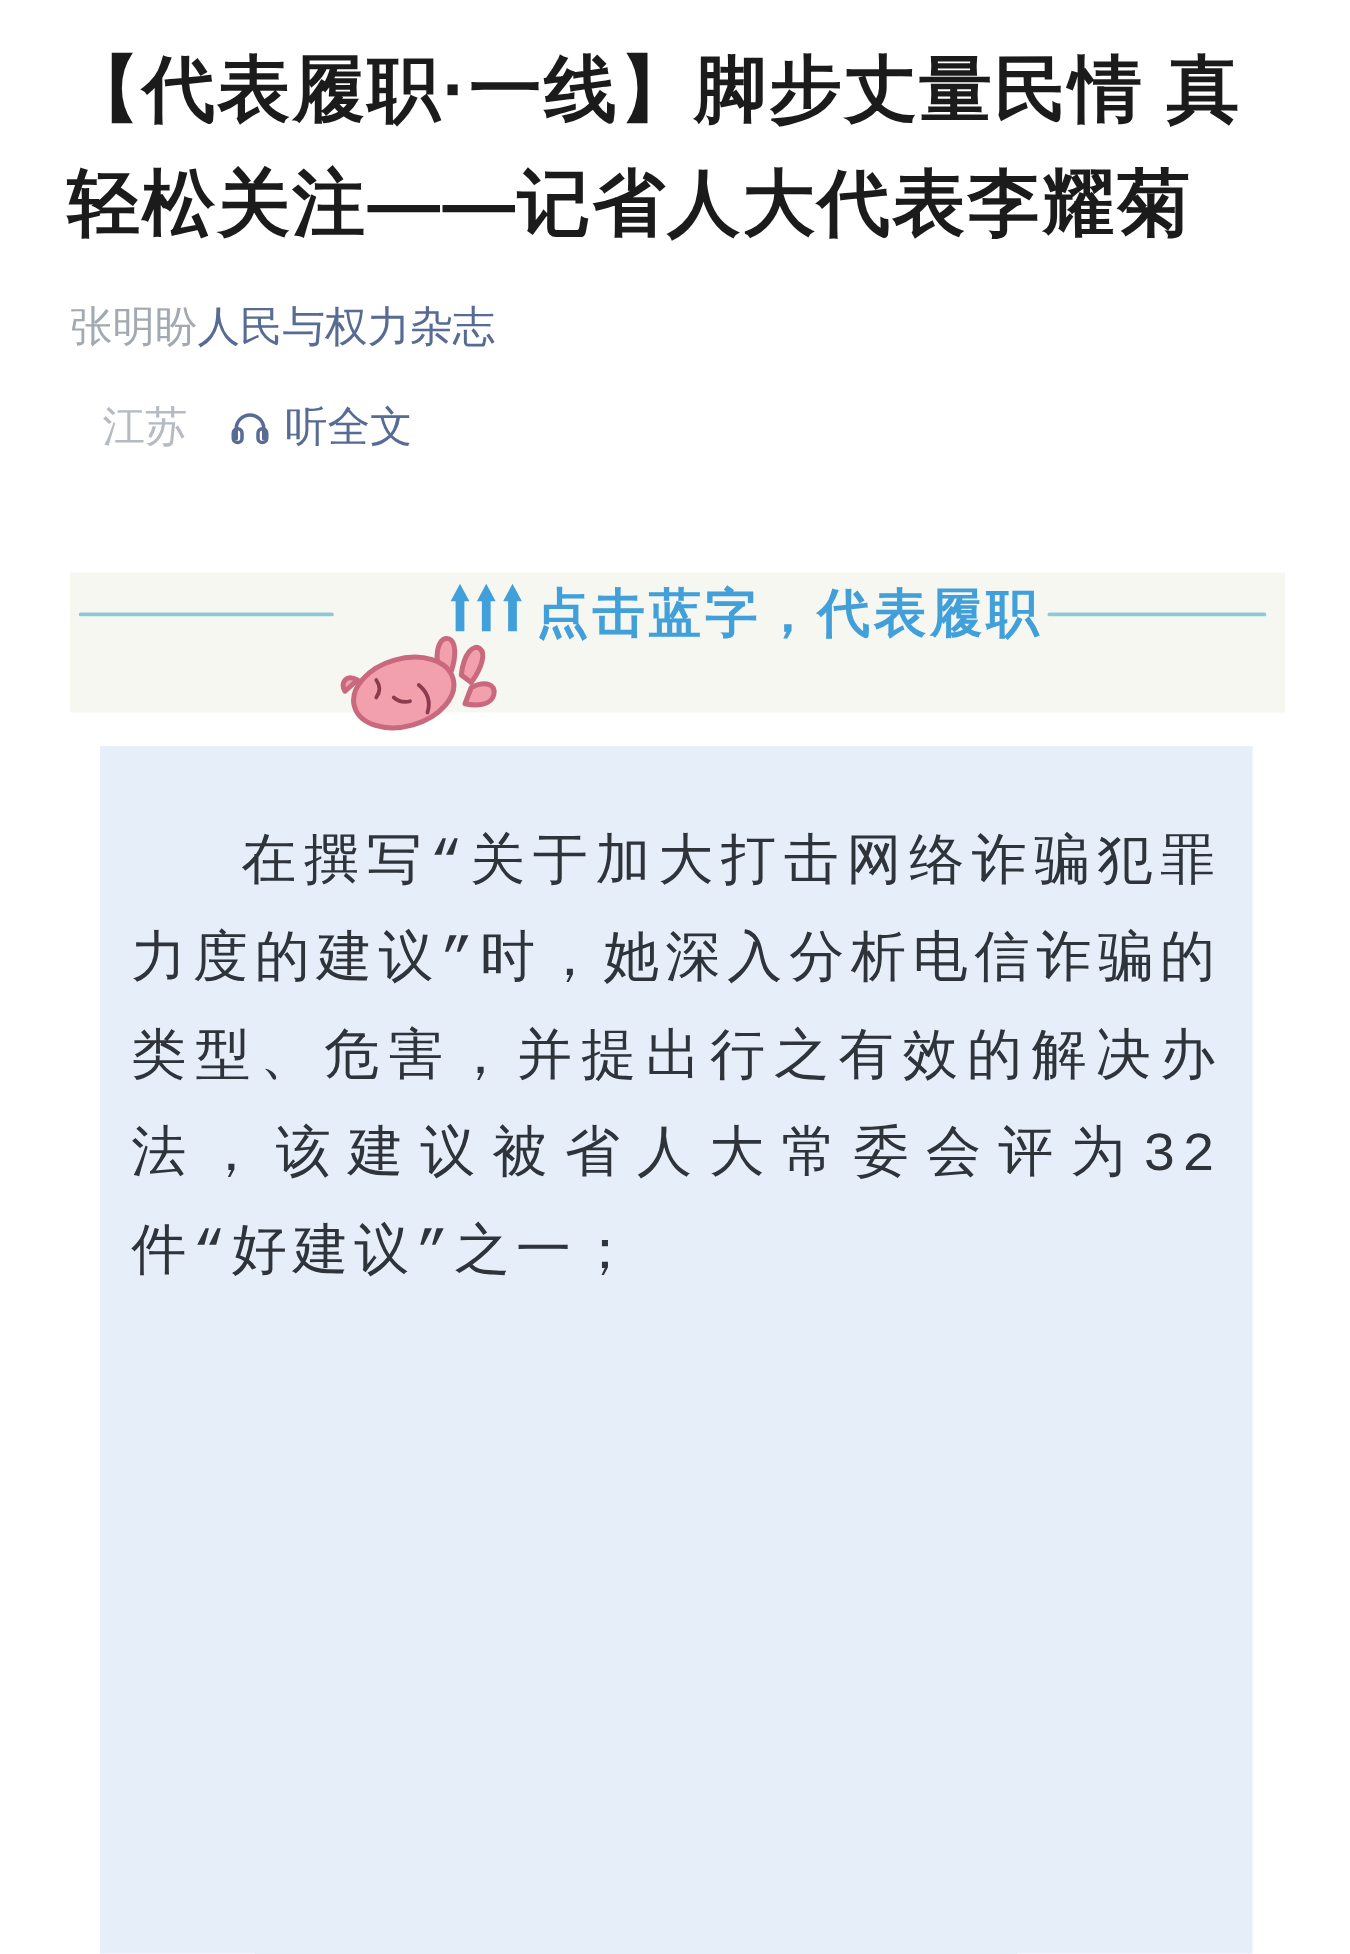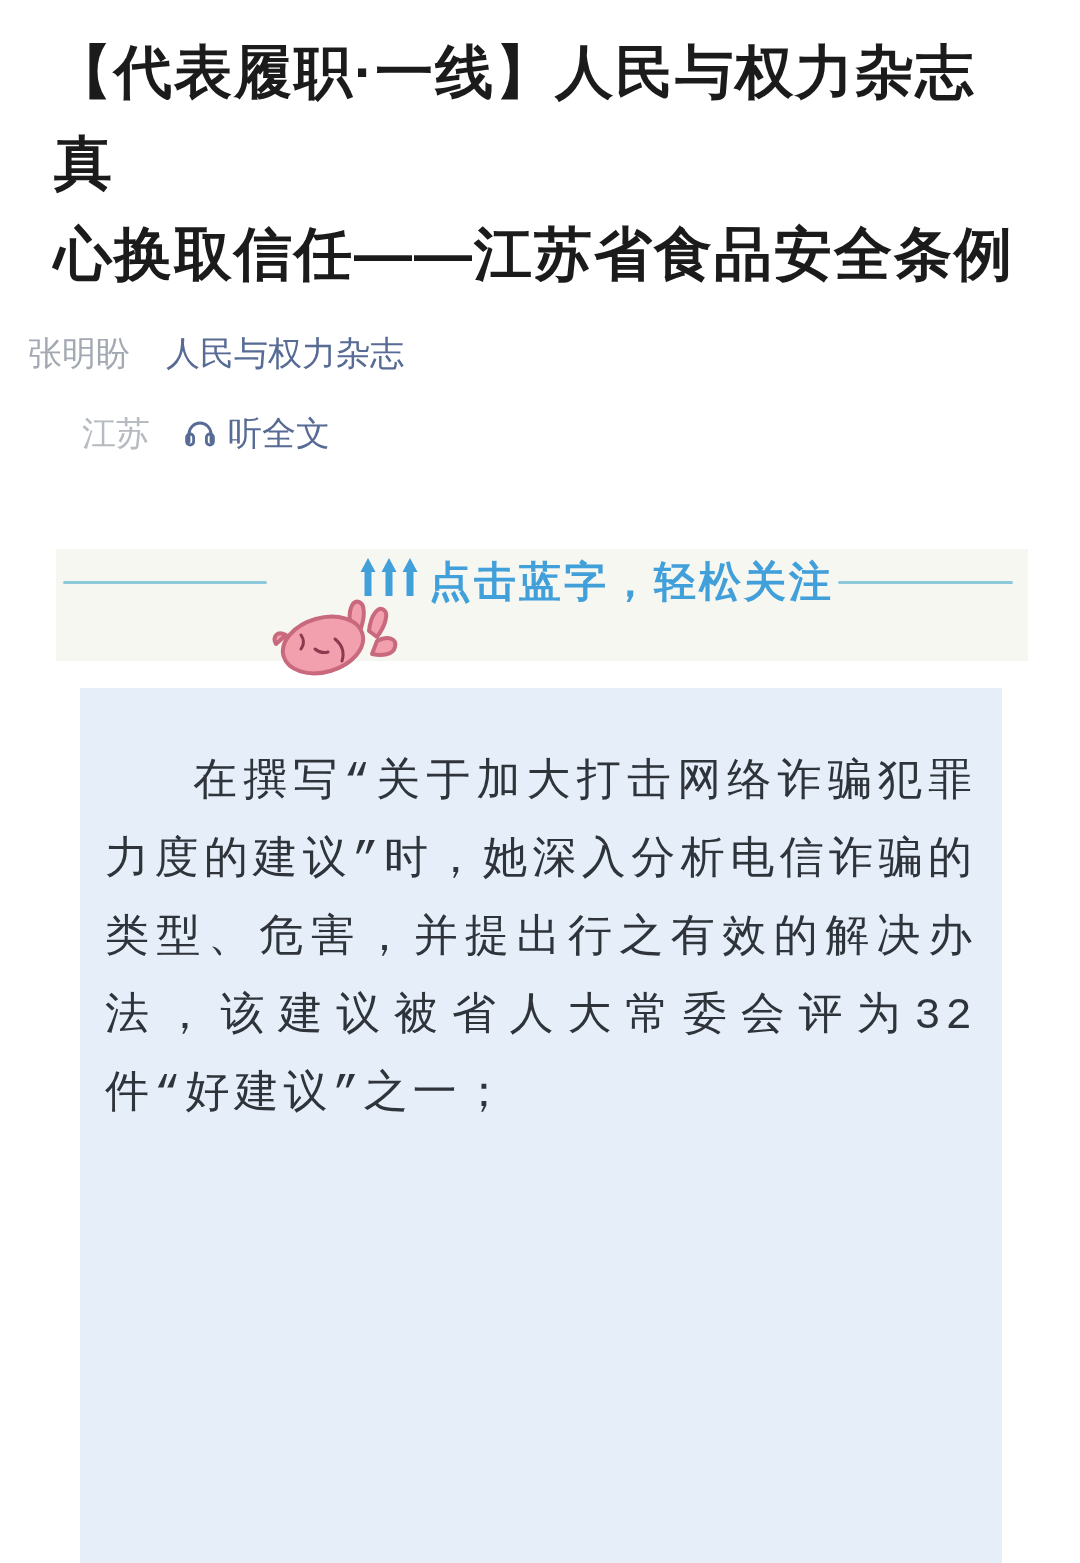--- a/index.html
+++ b/index.html
@@ -15,22 +15,22 @@
   .title{
     padding:26px 54px 0 54px;
     font-size:58px;
     font-weight:700;
     line-height:91px;
     color:#1b1b1b;
     letter-spacing:2px;
   }
   
   .meta-row1{
-    margin:32px 54px 0 28px;
-    display:flex;align-items:flex-end;gap:36px;
+    margin:32px 54px 0 56px;
+    display:flex;align-items:flex-end;
     font-size:34px;line-height:44px;
   }
   .author{color:#a3a9b2;}
   .account-link{color:#576b95;cursor:pointer;}
   .timestamp{color:#b6bbc2;}
   .meta-row2{
     margin:36px 54px 0 82px;
     display:flex;align-items:flex-end;gap:32px;
     font-size:34px;line-height:44px;
   }
@@ -82,22 +82,22 @@
     font-family:Liberation Mono, monospace;
   }
   .content-box p:last-child{margin-bottom:0;}
 </style>
 </head>
 <body>
 
 <div class="page">
 
   <div class="title">
-    <div>【代表履职·一线】人民与权力杂志 真</div>
-    <div>心换取信任——江苏省食品安全条例</div>
+    <div>【代表履职·一线】脚步丈量民情 真</div>
+    <div>轻松关注——记省人大代表李耀菊</div>
   </div>
 
   <div class="meta-row1">
     <span class="author">张明盼</span>
     <span class="account-link">人民与权力杂志</span>
   </div>
 
   <div class="meta-row2">
     <span class="region">江苏</span>
     <span class="listen">
@@ -120,21 +120,21 @@
       <div class="banner-text">
         <span>
           <svg width="64" height="42" viewBox="0 0 64 42">
             <g fill="#419fd9">
               <path d="M9 2 L16.5 16 H12.5 V40 H5.5 V16 H1.5 Z"></path>
               <path d="M30 2 L37.5 16 H33.5 V40 H26.5 V16 H22.5 Z"></path>
               <path d="M51 2 L58.5 16 H54.5 V40 H47.5 V16 H43.5 Z"></path>
             </g>
           </svg>
         </span>
-        <span>点击蓝字，轻松关注</span>
+        <span>点击蓝字，代表履职</span>
       </div>
       <div class="rule rule-right"></div>
     </div>
     <div class="rabbit">
       <svg width="140" height="80" viewBox="0 0 140 80">
         <g stroke="#c9697e" stroke-width="4" fill="#f29fae" stroke-linecap="round" stroke-linejoin="round">
           <path d="M80 30 C76 12 82 3 88 5 C94 7 94 19 90 31 Z"></path>
           <path d="M98 34 C100 16 108 9 113 13 C118 17 114 29 106 40 Z"></path>
           <ellipse cx="52" cy="48" rx="41" ry="27" transform="rotate(-16 52 48)"></ellipse>
           <path d="M106 44 C118 38 126 42 124 50 C122 58 111 59 101 57 Z"></path>

